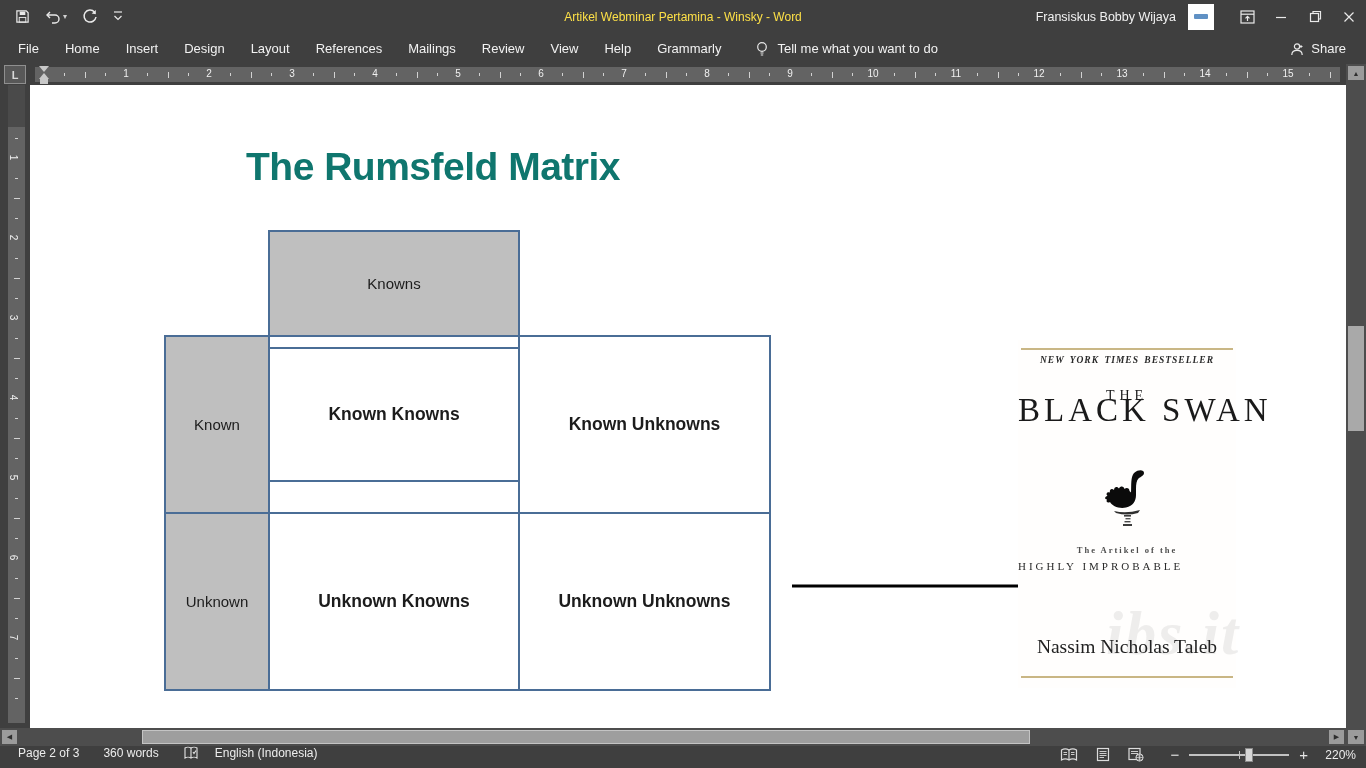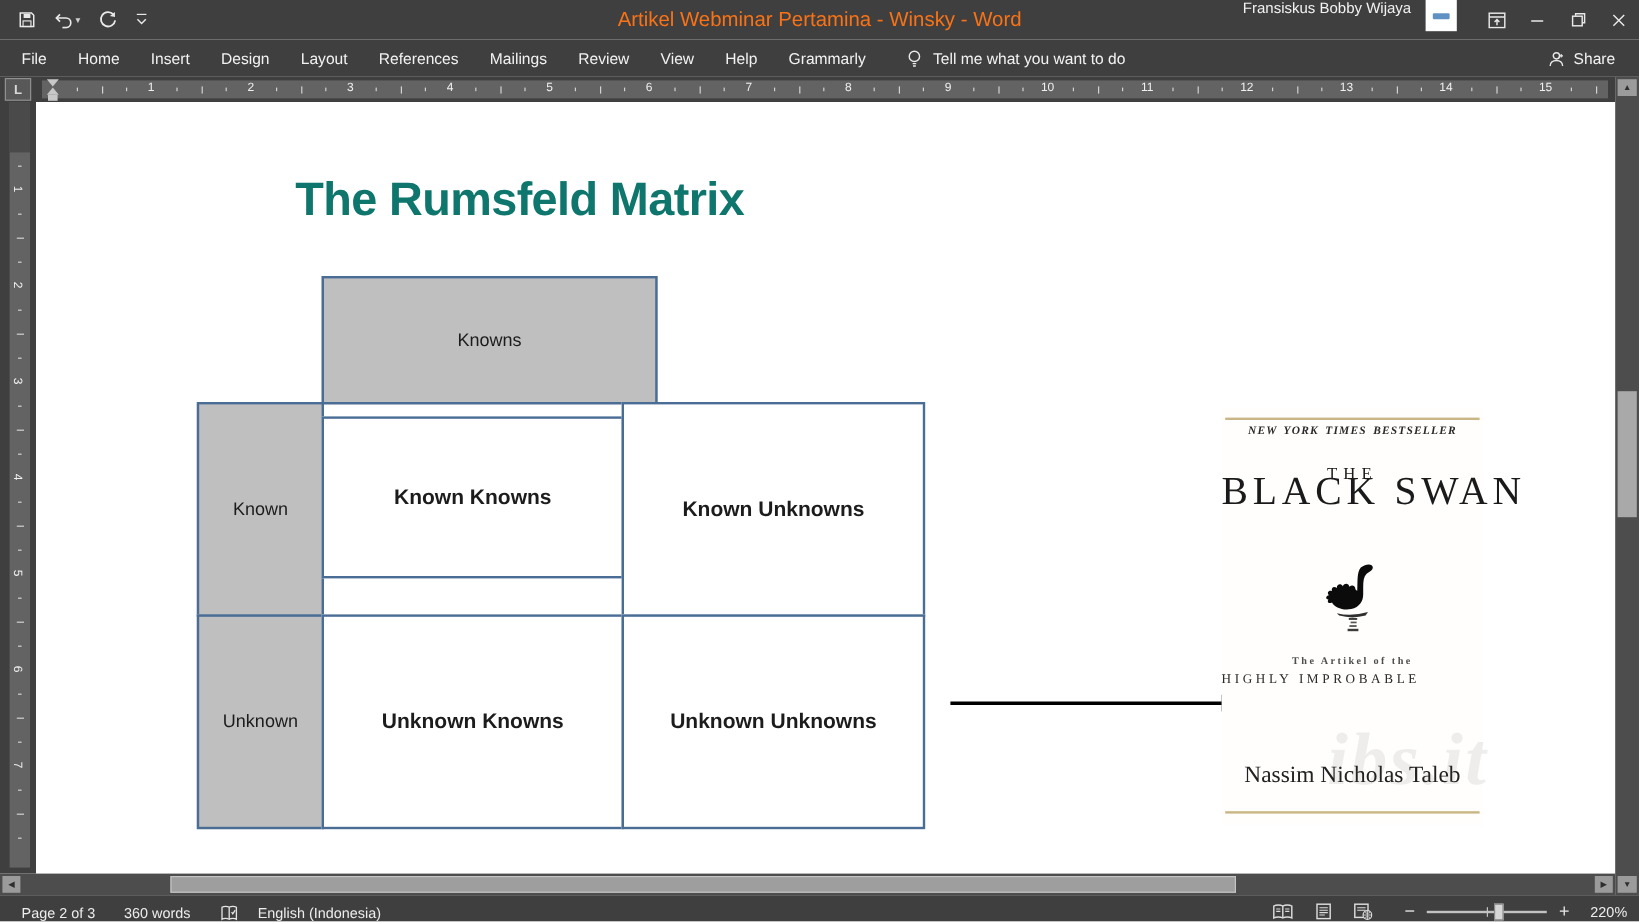--- a/index.html
+++ b/index.html
@@ -10,22 +10,22 @@
     -webkit-font-smoothing:antialiased;
   }
 
   
   .titlebar { position:absolute; top:0; left:0; width:1366px; height:33px;
     background:#3f3f3f; color:#e9e9e9; display:flex; align-items:center; z-index:30;}
   .qat { display:flex; align-items:center; gap:15px; padding-left:15px; }
   .qat-btn { display:flex; align-items:center; gap:2px; cursor:default; }
   .win-title { position:absolute; left:0; right:0; top:0; height:33px;
     display:flex; align-items:center; justify-content:center;
-    font-size:17px; color:#f97316; pointer-events:none; }
-  .tb-right { margin-left:auto; display:flex; height:33px; }
+    font-size:12px; color:#fde047; pointer-events:none; }
+  .tb-right { margin-left:auto; display:flex; align-items:center; height:33px; }
   .user-name { font-size:12.5px; margin-right:12px; color:#f2f2f2; }
   .avatar { width:26px; height:26px; background:#ffffff; margin-right:16px;
     display:flex; align-items:center; justify-content:center; }
   .avatar-mark { width:14px; height:5px; background:#2b6cb0; opacity:.75; border-radius:1px;}
   .winbtn { width:34px; height:33px; display:flex; align-items:center; justify-content:center; }
 
   
   .tabrow { position:absolute; top:33px; left:0; width:1366px; height:31px;
     background:#3f3f3f; color:#f2f2f2; display:flex; align-items:center;
     font-size:13px; z-index:29; }
@@ -118,21 +118,21 @@
   .hscroll .sbtn { position:absolute; top:2px; width:15px; height:14px;
     background:#9b9b9b; color:#2e2e2e; font-size:7px; display:flex;
     align-items:center; justify-content:center; }
   .hscroll .left { left:2px; } .hscroll .right { right:2px; }
   .h-thumb { position:absolute; left:142px; top:2px; width:888px; height:14px;
     background:#9e9e9e; border:1px solid #c4c4c4; }
 
   
   .statusbar { position:absolute; bottom:0; left:0; width:1366px; height:22px;
     background:#3f3f3f; color:#ededed; font-size:12px; display:flex;
-    align-items:flex-end; z-index:30; }
+    align-items:flex-start; z-index:30; }
   .sb-left { display:flex; align-items:center; padding-left:18px; }
   .sb-item { margin-right:24px; white-space:nowrap; }
   .sb-proof { margin-right:16px; display:flex; align-items:center; }
   .sb-right { margin-left:auto; display:flex; align-items:center; padding-right:10px; }
   .viewbtns { display:flex; align-items:center; gap:18px; margin-right:26px; }
   .zoomctl { display:flex; align-items:center; gap:10px; margin-right:12px; }
   .zoom-track { position:relative; width:100px; height:2px; background:#c2c2c2; }
   .zoom-notch { position:absolute; left:50px; top:-3px; width:1px; height:8px; background:#c2c2c2; }
   .zoom-thumb { position:absolute; left:56px; top:-6px; width:8px; height:14px;
     background:#d6d6d6; border:1px solid #8a8a8a; }
@@ -357,21 +357,21 @@
       <span class="vtick q" style="top: 573px;"></span>
       <span class="vtick h" style="top: 593px;"></span>
       <span class="vtick q" style="top: 613px;"></span>
     </div>
 </div>
 
 <div class="page">
   <div class="doc-title">The Rumsfeld Matrix</div>
 
   <div class="matrix">
-    <div class="mcell mgray mhead" style="left:104px; top:0; width:280px; height:107px;">Knowns</div>
+    <div class="mcell mgray mhead" style="left:104px; top:0; width:252px; height:107px;">Knowns</div>
     <div class="mcell mgray mlabel" style="left:0; top:105px; width:106px; height:179px;">Known</div>
     <div class="mcell mgray mlabel" style="left:0; top:282px; width:106px; height:179px;">Unknown</div>
     <div class="mcell mwhite mdata" style="left:104px; top:117px; width:252px; height:135px;">Known Knowns</div>
     <div class="mcell mwhite mdata" style="left:354px; top:105px; width:253px; height:179px;text-align:center;">Known Unknowns</div>
     <div class="mcell mwhite mdata" style="left:104px; top:282px; width:252px; height:179px;">Unknown Knowns</div>
     <div class="mcell mwhite mdata" style="left:354px; top:282px; width:253px; height:179px;">Unknown Unknowns</div>
   </div>
 
   <div class="arrow-wrap">
     <svg width="256" height="18" viewBox="0 0 256 18">

